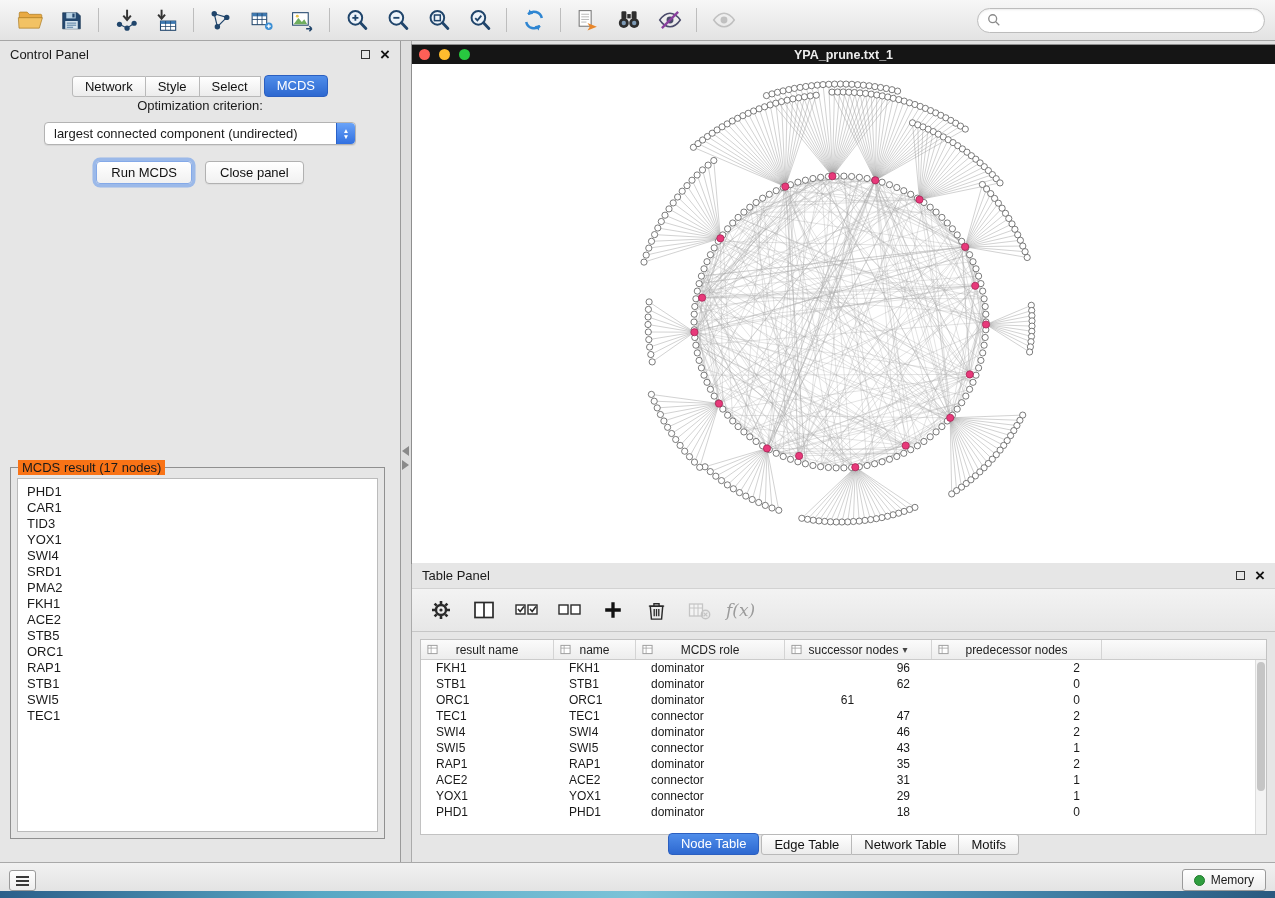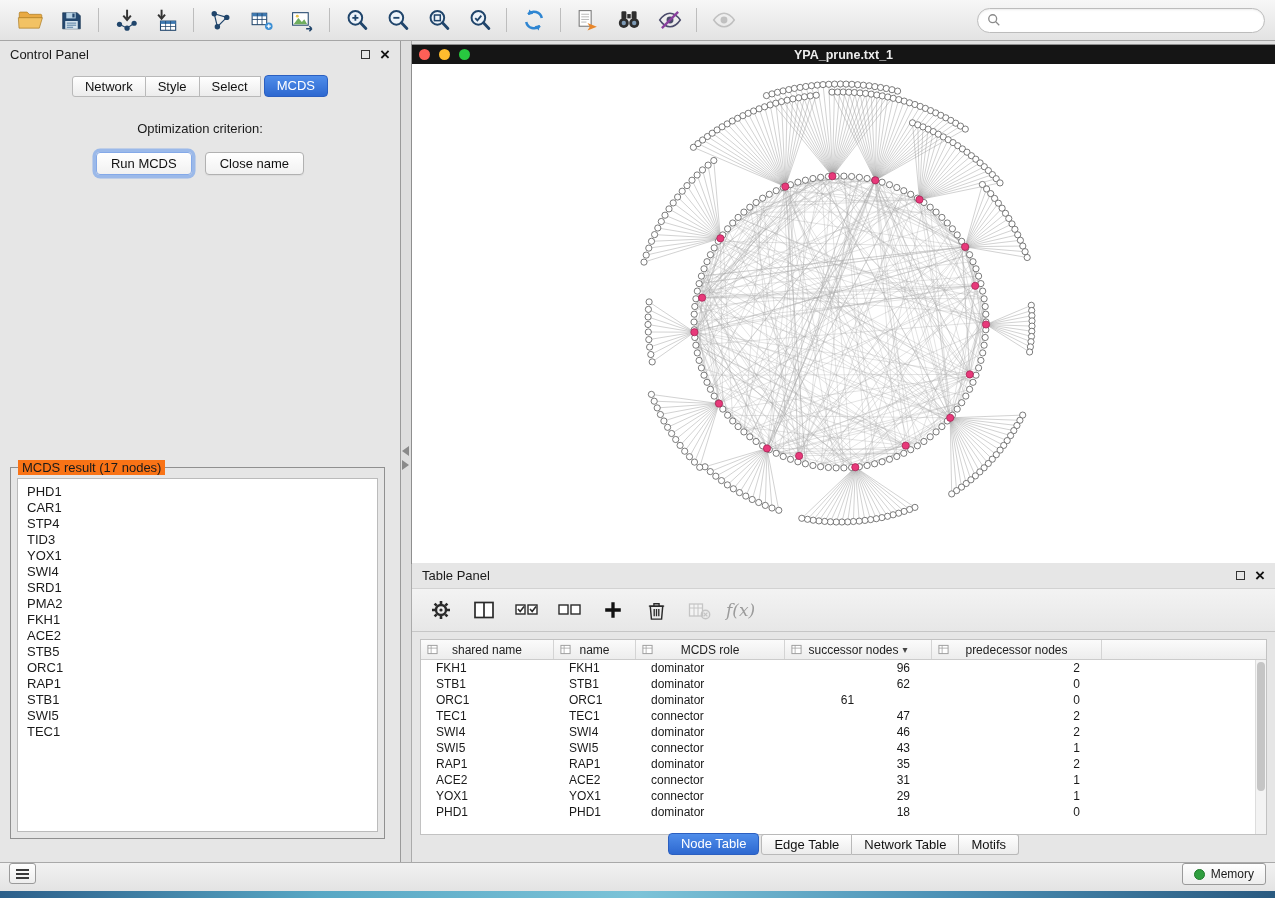--- a/index.html
+++ b/index.html
@@ -23,21 +23,21 @@
   .cp-header { height:27px; display:flex; align-items:center; padding:0 10px; font-size:13px; }
   .win-controls { margin-left:auto; display:flex; align-items:center; gap:10px; }
   .float-box { width:9px; height:9px; border:1.5px solid #333; display:inline-block; }
   .close-x { font-size:17px; font-weight:bold; line-height:1; color:#111; }
   .cp-tabs { display:flex; justify-content:center; align-items:center; height:24px; margin-top:6px; }
   .cp-tab { font-size:13px; height:21px; line-height:19px; padding:0 12px; background:linear-gradient(#fff,#ececec);
     border:1px solid #b9b9b9; border-left:none; color:#111; }
   .cp-tab:first-child { border-left:1px solid #b9b9b9; border-radius:3px 0 0 3px; }
   .cp-tab.active { background:linear-gradient(#4f8dea,#2d68d0); color:#fff; border:1px solid #2b5fc0;
     border-radius:4px; margin-left:3px; height:22px; line-height:20px; }
-  .opt-label { text-align:center; margin-top:23px; font-size:13px; }
+  .opt-label { text-align:center; font-size:13px; }
   .mac-select { width:312px; height:23px; margin:9px auto 0; background:#fff; border:1px solid #b3b3b3; border-radius:4px;
     position:relative; display:flex; align-items:center; padding:0 26px 0 9px; font-size:13px; box-shadow:0 1px 1px rgba(0,0,0,.07); }
   .select-value { white-space:nowrap; overflow:hidden; }
   .stepper { position:absolute; right:0; top:0; height:100%; width:19px; background:linear-gradient(#6aa3f8,#3170e0);
     border-radius:0 4px 4px 0; display:flex; flex-direction:column; align-items:center; justify-content:center;
     color:#fff; font-size:6.5px; line-height:5.5px; border-left:1px solid #2a62c8; }
   .btn-row { display:flex; justify-content:center; gap:13px; margin-top:16px; }
   .mac-btn { height:23px; padding:0 14px; background:linear-gradient(#fff,#f1f1f1); border:1px solid #b1b1b1;
     border-radius:4px; font-size:13px; font-family:inherit; color:#111; box-shadow:0 1px 1px rgba(0,0,0,.05); }
   .mac-btn.focus { box-shadow:0 0 0 3.5px rgba(105,155,235,.6); border-color:#84a9e8; }
@@ -84,21 +84,21 @@
   .scroll-thumb { position:absolute; left:1px; right:1px; top:2px; height:74%; background:#c5c5c5; border-radius:5px; }
   .tp-tabs { position:absolute; bottom:7px; left:0; right:0; display:flex; justify-content:center; align-items:center; }
   .tp-tab { font-size:13px; height:21px; line-height:19px; padding:0 12px; background:linear-gradient(#fff,#ececec);
     border:1px solid #b9b9b9; border-left:none; color:#111; }
   .tp-tab.seg-first { border-left:1px solid #b9b9b9; border-radius:3px 0 0 3px; }
   .tp-tab:last-child { border-radius:0 3px 3px 0; }
   .tp-tab.active { background:linear-gradient(#4f8dea,#2d68d0); color:#fff; border:1px solid #2b5fc0; border-radius:4px; height:22px; line-height:20px; margin-right:2px; }
 
   
   .statusbar { position:absolute; left:0; top:862px; width:1275px; height:29px;
-    background:linear-gradient(#f1f1f1,#e3e3e3); border-top:1px solid #a9a9a9; display:flex; align-items:flex-start; padding:0 9px; }
+    background:linear-gradient(#f1f1f1,#e3e3e3); border-top:1px solid #a9a9a9; display:flex; align-items:flex-end; padding:0 9px; }
   .menu-btn { width:27px; height:21px; border:1px solid #9a9a9a; border-radius:3px; background:linear-gradient(#fff,#ededed);
     display:flex; align-items:center; justify-content:center; }
   .burger { width:13px; height:2px; background:#3a3a3a; box-shadow:0 -4px 0 #3a3a3a, 0 4px 0 #3a3a3a; }
   .memory-btn { margin-left:auto; height:22px; border:1px solid #9a9a9a; border-radius:3px;
     background:linear-gradient(#fff,#ededed); display:flex; align-items:center; gap:6px; padding:0 11px; font-size:12px; }
   .mem-dot { width:11px; height:11px; border-radius:50%; border:1px solid #1f7a2c; display:inline-block; }
   .wallpaper { position:absolute; left:0; top:891px; width:1275px; height:7px;
     background:linear-gradient(90deg,#2c5f8a,#58a7c4,#7cc3d8,#4b8fb4,#2a5a80); }
 </style>
 </head>
@@ -256,30 +256,36 @@
       <span class="close-x">×</span>
     </span>
   </div>
   <div class="cp-tabs">
       <div class="cp-tab">Network</div>
       <div class="cp-tab">Style</div>
       <div class="cp-tab">Select</div>
       <div class="cp-tab active">MCDS</div>
     </div>
   <div class="opt-label">Optimization criterion:</div>
+  <div class="mac-select">
+    <span class="select-value">largest connected component (undirected)</span>
+    <span class="stepper">
+      <span>▲</span>
+      <span>▼</span>
+    </span>
+  </div>
   <div class="btn-row">
     <button class="mac-btn focus">Run MCDS</button>
-    <button class="mac-btn">Close name</button>
+    <button class="mac-btn">Close panel</button>
   </div>
   <div class="groupbox">
     <span class="gb-title">MCDS result (17 nodes)</span>
     <div class="mcds-list">
         <div class="mcds-item">PHD1</div>
         <div class="mcds-item">CAR1</div>
-        <div class="mcds-item">STP4</div>
         <div class="mcds-item">TID3</div>
         <div class="mcds-item">YOX1</div>
         <div class="mcds-item">SWI4</div>
         <div class="mcds-item">SRD1</div>
         <div class="mcds-item">PMA2</div>
         <div class="mcds-item">FKH1</div>
         <div class="mcds-item">ACE2</div>
         <div class="mcds-item">STB5</div>
         <div class="mcds-item">ORC1</div>
         <div class="mcds-item">RAP1</div>
@@ -720,21 +726,21 @@
       </div>
     <span class="fx-label">f(x)</span>
   </div>
   <div class="table-wrap">
     <div class="tbl-header">
         <div class="tbl-hcell" style="width: 133px;">
           <span class="hicon"><svg viewBox="0 0 12 12" width="11" height="11">
               <rect x="1" y="1.5" width="10" height="9" fill="#fff" stroke="#9a9a9a"></rect>
               <path d="M1 4.5h10M4.5 1.5v9" stroke="#9a9a9a" stroke-width=".8"></path>
             </svg></span>
-          <span>shared name</span>
+          <span>result name</span>
         </div>
         <div class="tbl-hcell" style="width: 82px;">
           <span class="hicon"><svg viewBox="0 0 12 12" width="11" height="11">
               <rect x="1" y="1.5" width="10" height="9" fill="#fff" stroke="#9a9a9a"></rect>
               <path d="M1 4.5h10M4.5 1.5v9" stroke="#9a9a9a" stroke-width=".8"></path>
             </svg></span>
           <span>name</span>
         </div>
         <div class="tbl-hcell" style="width: 149px; align-items: center;">
           <span class="hicon"><svg viewBox="0 0 12 12" width="11" height="11">

